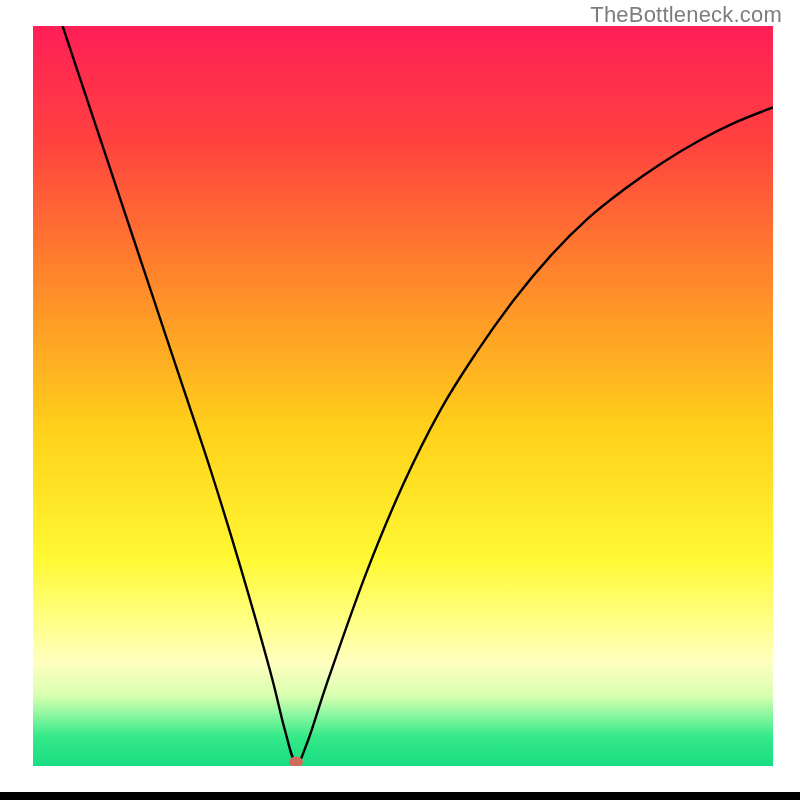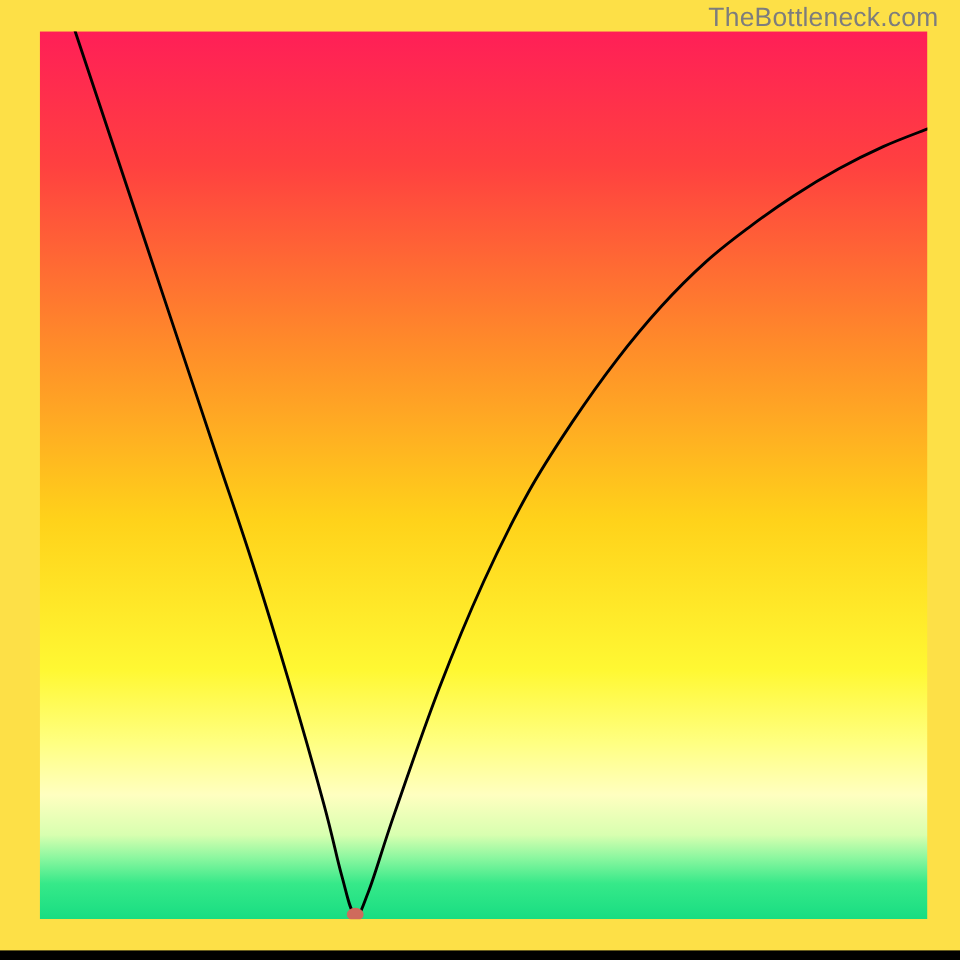--- a/index.html
+++ b/index.html
@@ -7,21 +7,21 @@
     padding: 0;
     width: 800px;
     height: 800px;
     background: #000;
     overflow: hidden;
   }
   .frame {
     position: relative;
     width: 800px;
     height: 792px;
-    background: #fde047;
+    background: #ffffff;
   }
   .watermark {
     position: absolute;
     top: 2px;
     right: 18px;
     color: #7d7d7d;
     font-family: Arial, Helvetica, sans-serif;
     font-size: 22px;
     font-weight: 500;
     letter-spacing: 0.2px;

